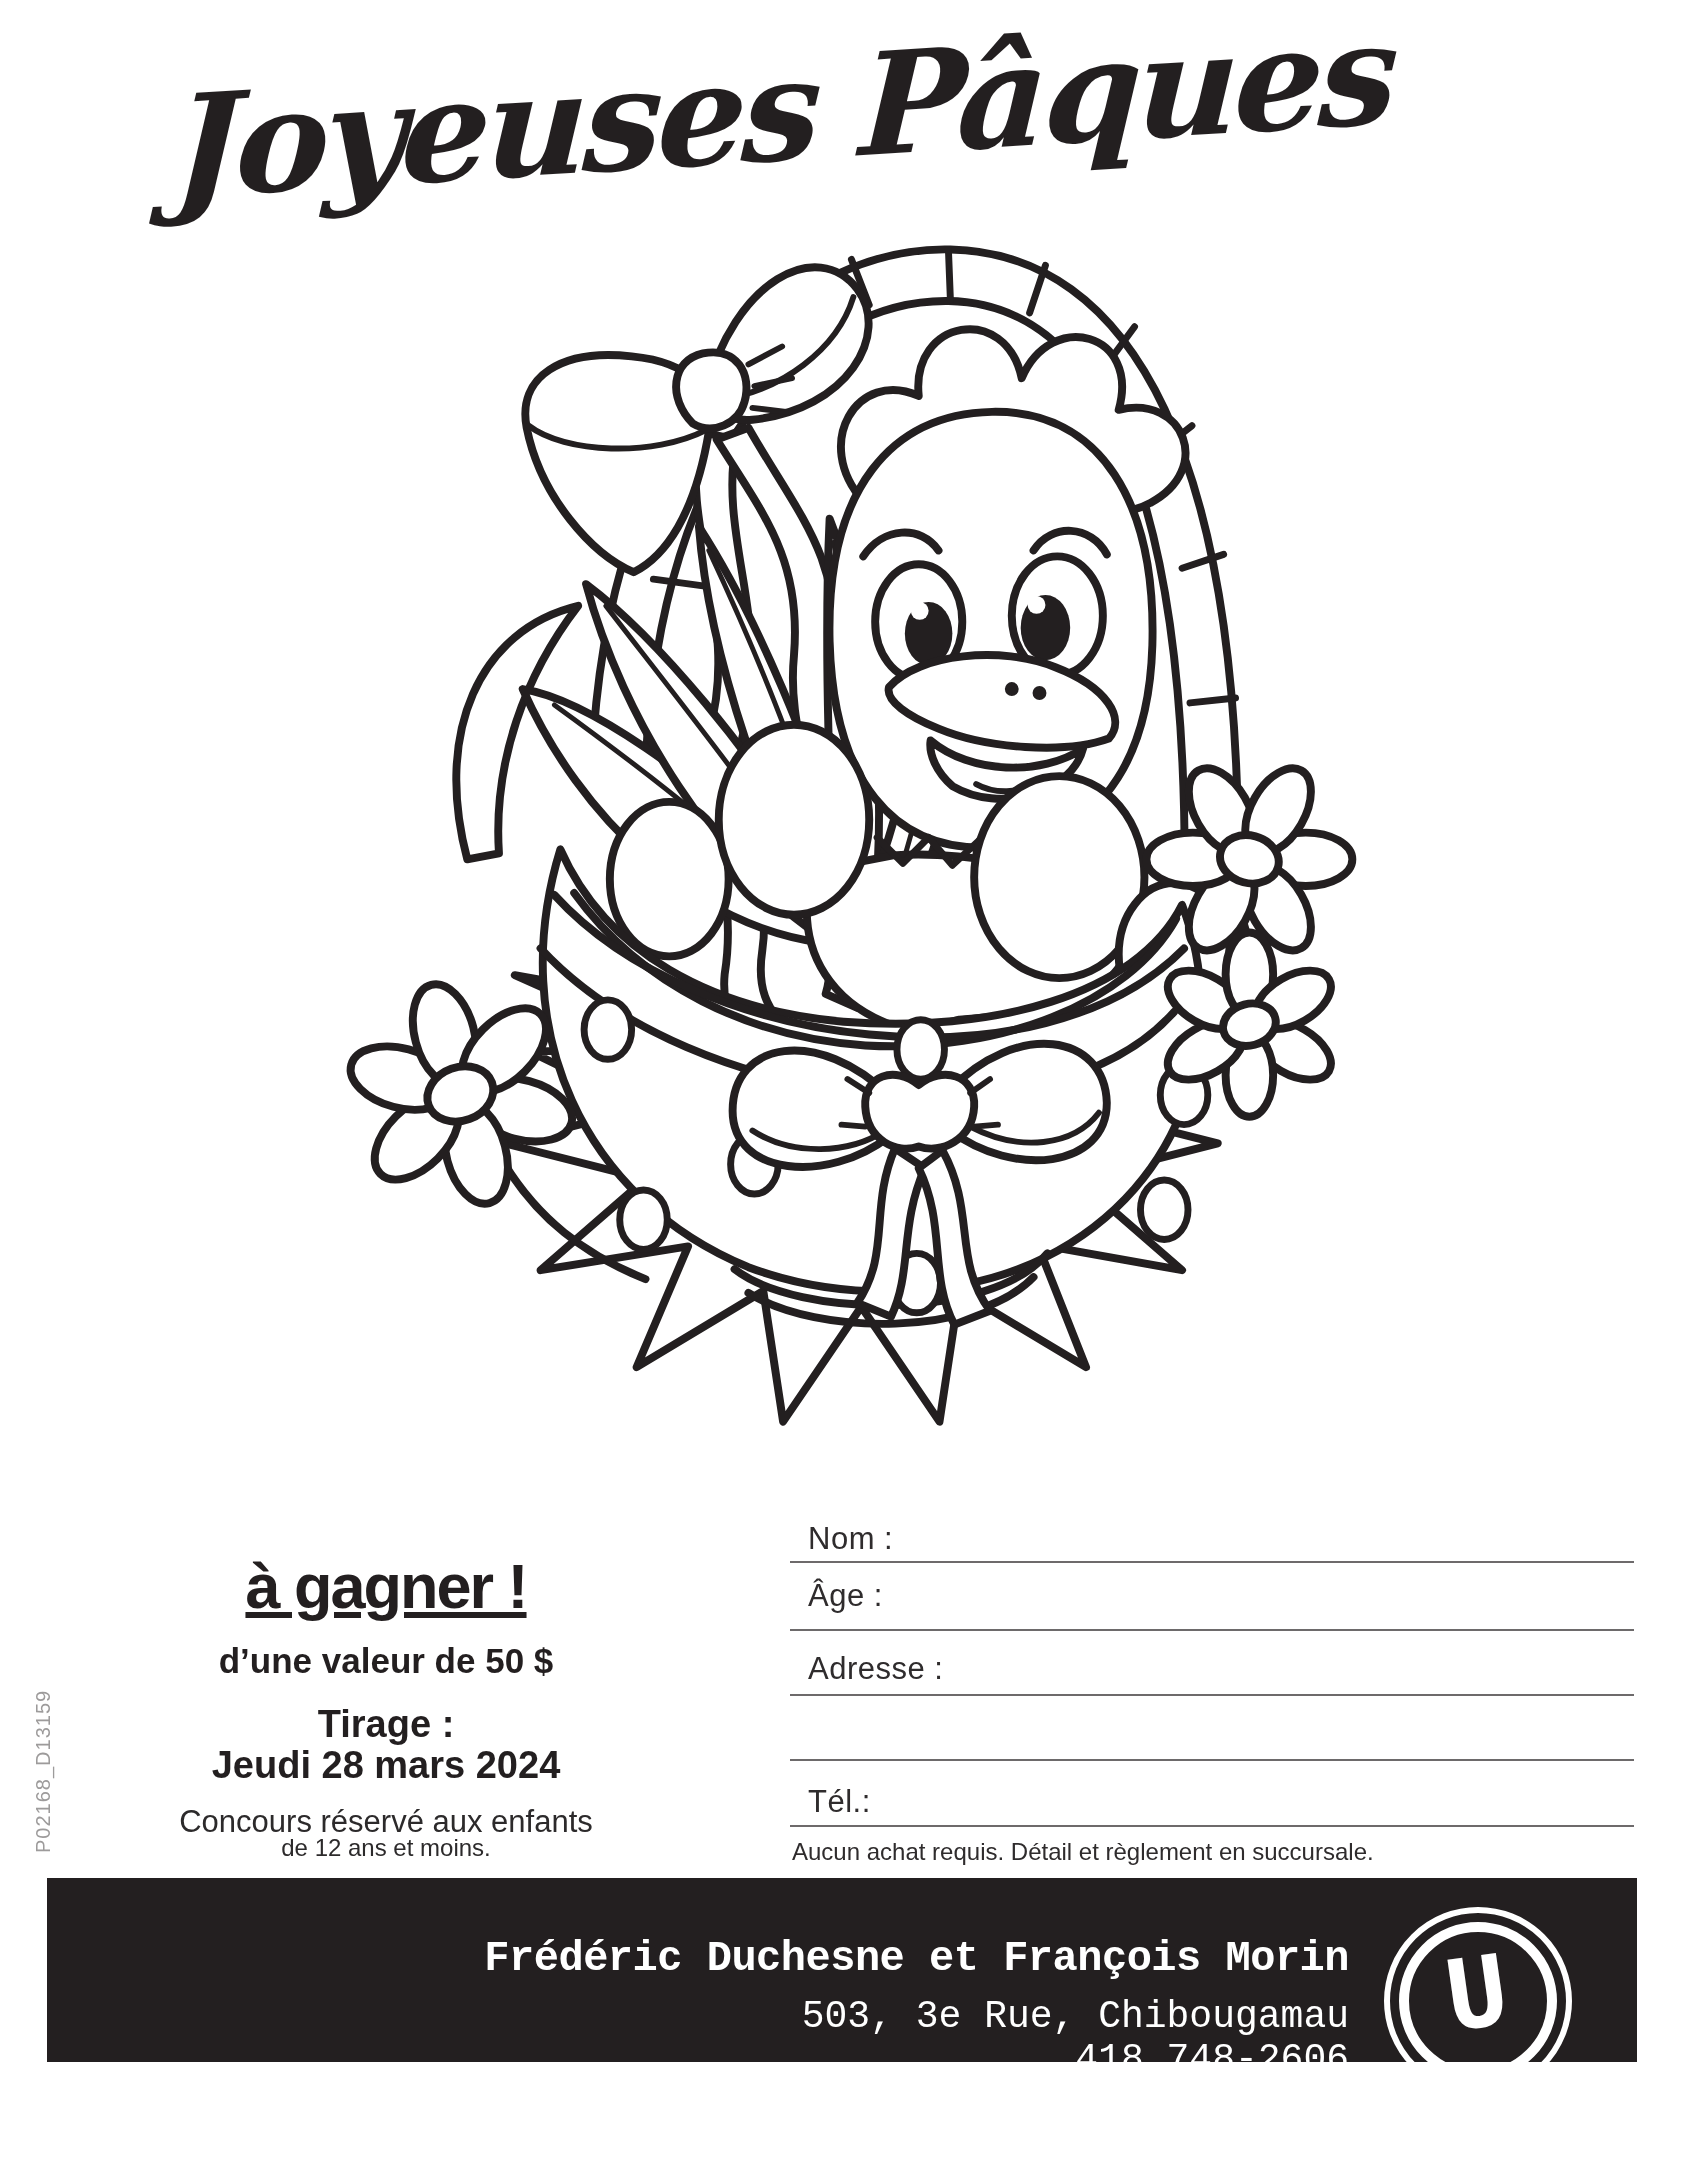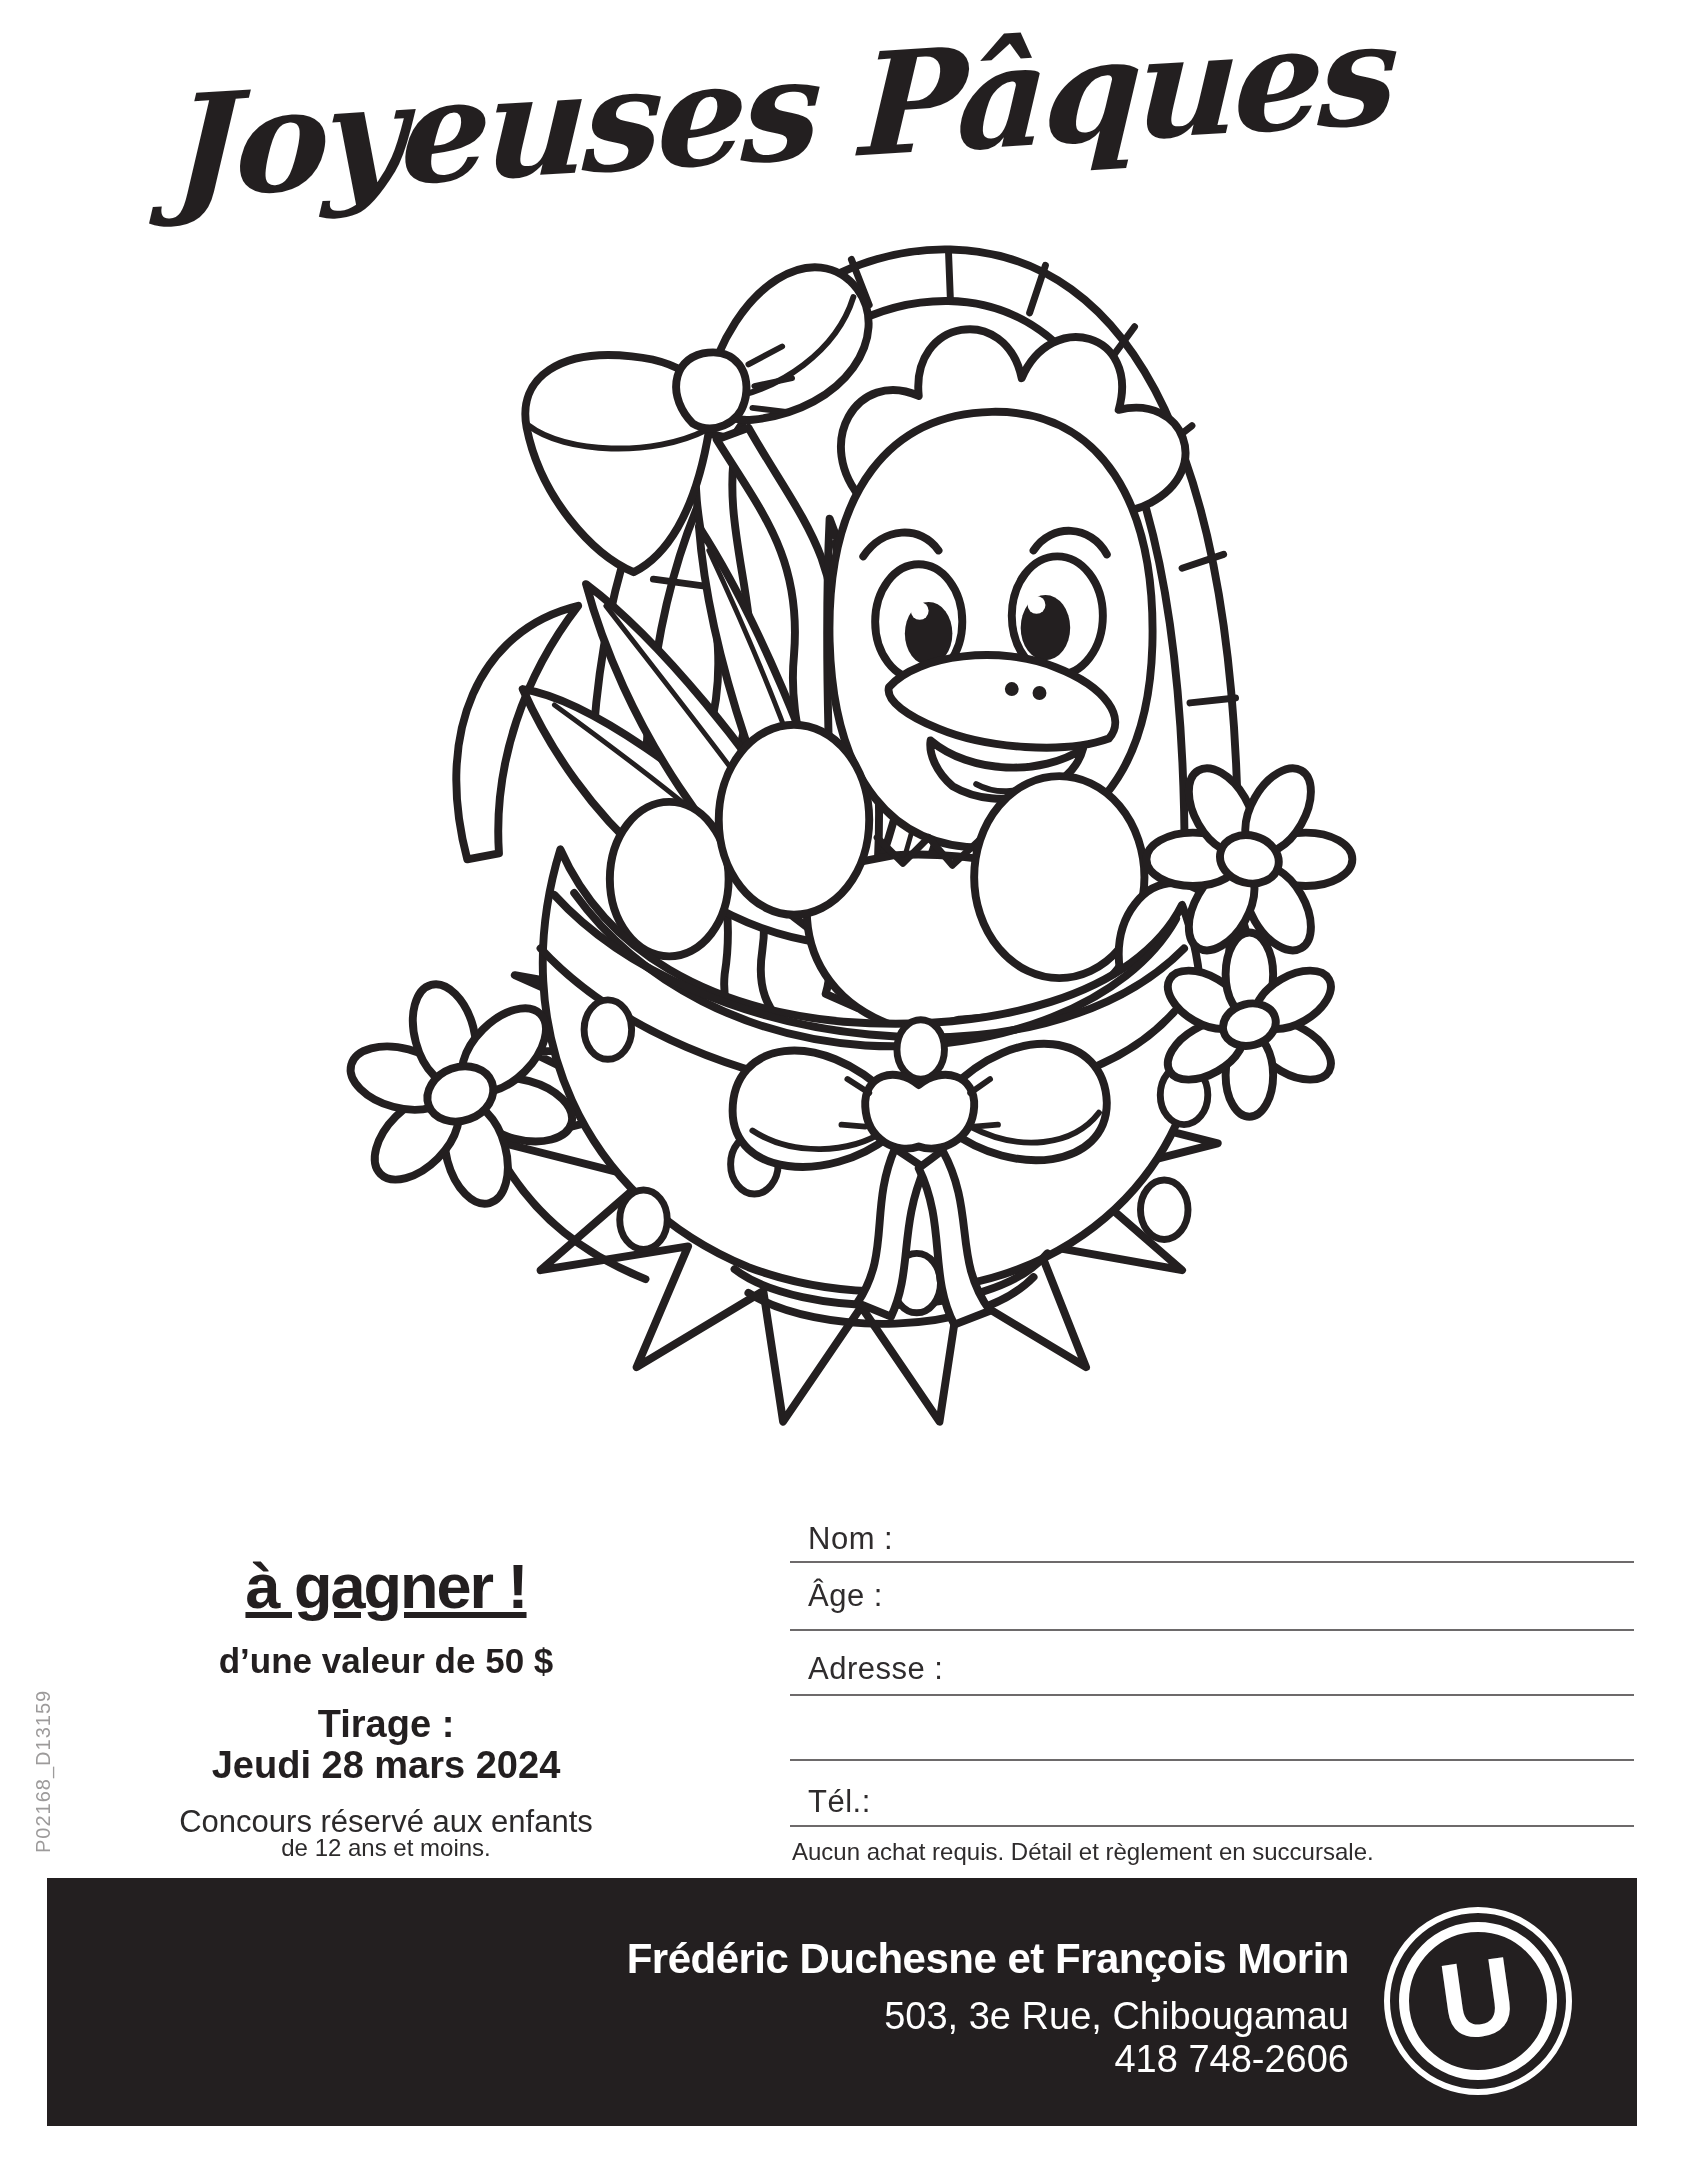--- a/index.html
+++ b/index.html
@@ -38,21 +38,21 @@
   .line-3{top:1694px;}
   .line-4{top:1759px;}
   .line-5{top:1825px;}
   .form-note{position:absolute;left:792px;top:1838px;font-size:24px;color:#2f2c2d;}
   
   .print-code{
     position:absolute;left:32px;top:1853px;font-size:20px;color:#9d9b9b;
     letter-spacing:1px;transform:rotate(-90deg);transform-origin:0 0;white-space:nowrap;
   }
   
-  .footer-bar{position:absolute;left:47px;top:1878px;width:1590px;height:248px;background:#231f20;}
+  .footer-bar{position:absolute;left:47px;top:1878px;width:1590px;height:184px;background:#231f20;font-family:Liberation Mono, monospace;}
   .footer-text{position:absolute;right:288px;top:57px;text-align:right;color:#ffffff;white-space:nowrap;}
   .footer-names{font-size:42px;font-weight:bold;letter-spacing:-0.5px;}
   .footer-address{font-size:38px;font-weight:normal;margin-top:12px;}
   .footer-phone{font-size:38px;font-weight:normal;}
   .footer-logo{
     position:absolute;left:1337px;top:29px;width:188px;height:188px;border:6px solid #ffffff;
     border-radius:50%;box-sizing:border-box;
   }
   .footer-logo-ring{
     position:absolute;left:9px;top:9px;right:9px;bottom:9px;border:10px solid #ffffff;

